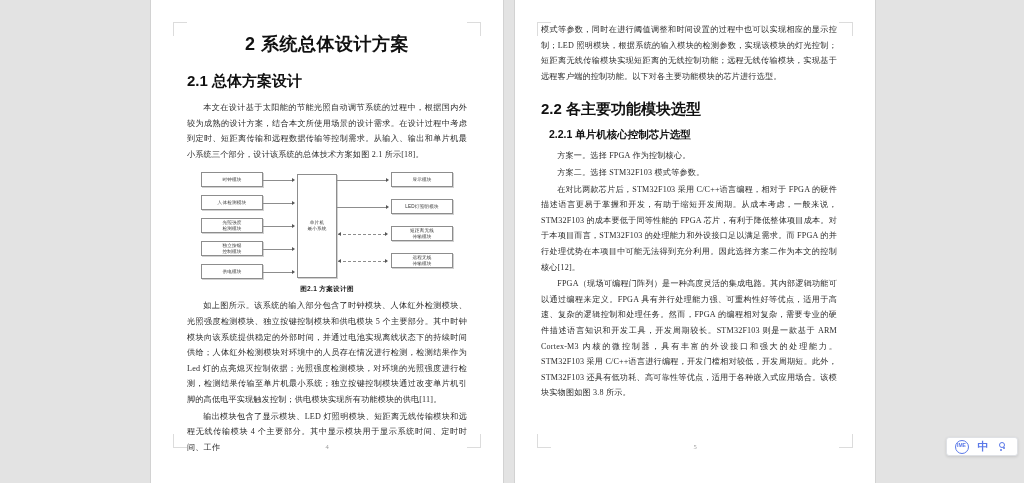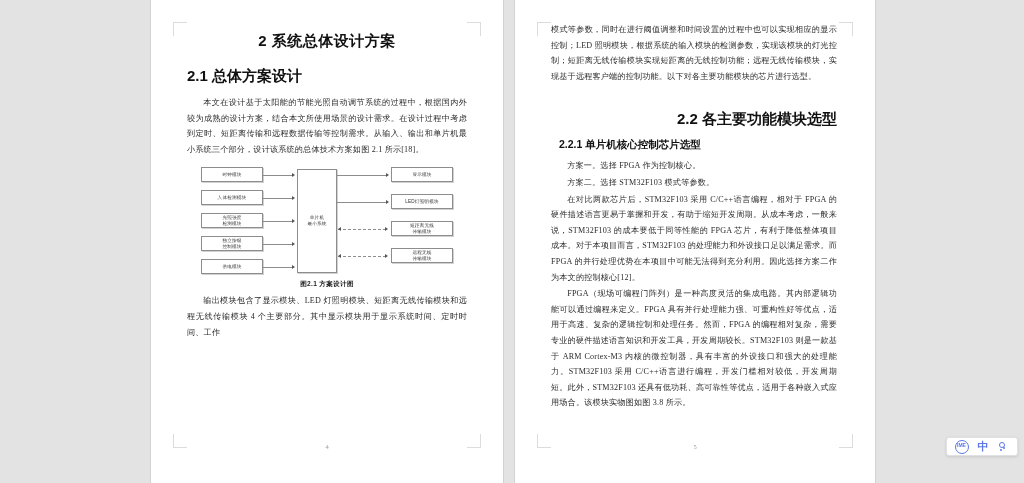--- a/index.html
+++ b/index.html
@@ -24,24 +24,24 @@
   .page.right{width:360px;}
 
   
   .cmark{position:absolute;width:13px;height:13px;pointer-events:none;}
   .cmark.tl{top:22px;left:22px;border-top:1px solid #dcdcdc;border-left:1px solid #dcdcdc;}
   .cmark.tr{top:22px;right:22px;border-top:1px solid #dcdcdc;border-right:1px solid #dcdcdc;}
   .cmark.bl{bottom:35px;left:22px;border-bottom:1px solid #dcdcdc;border-left:1px solid #dcdcdc;}
   .cmark.br{bottom:35px;right:22px;border-bottom:1px solid #dcdcdc;border-right:1px solid #dcdcdc;}
 
   .content{position:absolute;left:36px;right:36px;top:24px;}
-  .page.right .content{left:36px;right:38px;top:22px;}
+  .page.right .content{left:26px;right:38px;top:22px;}
 
   h1.doc-title{
-    font-size:15px;font-weight:bold;text-align:center;
+    font-size:18px;font-weight:bold;text-align:center;
     margin:8px 0 16px 0;letter-spacing:.5px;color:#111;
     font-family:"Liberation Sans","DejaVu Sans",sans-serif;
   }
   h2.h2{
     font-size:15px;font-weight:bold;margin:0 0 9px 0;color:#111;
     font-family:"Liberation Sans","DejaVu Sans",sans-serif;
   }
   h3.h3{
     font-size:10.5px;font-weight:bold;margin:9px 0 6px 8px;color:#111;
     font-family:"Liberation Sans","DejaVu Sans",sans-serif;
@@ -192,36 +192,37 @@
             <span class="arr l" style="left:137px;top:59.3px;"></span>
             <span class="arr r" style="left:184px;top:59.3px;"></span>
             <span class="dashln" style="left:137px;top:88.5px;width:48px;"></span>
             <span class="arr l" style="left:137px;top:86.3px;"></span>
             <span class="arr r" style="left:184px;top:86.3px;"></span>
           </div>
 
           <div class="figcap">图2.1 方案设计图</div>
         </div>
 
+        <p class="para">如上图所示。该系统的输入部分包含了时钟模块、人体红外检测模块、光照强度检测模块、独立按键控制模块和供电模块 5 个主要部分。其中时钟模块向该系统提供稳定的外部时间，并通过电池实现离线状态下的持续时间供给；人体红外检测模块对环境中的人员存在情况进行检测，检测结果作为 Led 灯的点亮熄灭控制依据；光照强度检测模块，对环境的光照强度进行检测，检测结果传输至单片机最小系统；独立按键控制模块通过改变单片机引脚的高低电平实现触发控制；供电模块实现所有功能模块的供电[11]。</p>
         <p class="para">输出模块包含了显示模块、LED 灯照明模块、短距离无线传输模块和远程无线传输模块 4 个主要部分。其中显示模块用于显示系统时间、定时时间、工作</p>
       </div>
 
       <div class="pagenum">4</div>
     </div>
 
     <div class="page right">
       <span class="cmark tl"></span>
       <span class="cmark tr"></span>
       <span class="cmark bl"></span>
       <span class="cmark br"></span>
 
       <div class="content">
         <p class="para" style="text-indent:0;">模式等参数，同时在进行阈值调整和时间设置的过程中也可以实现相应的显示控制；LED 照明模块，根据系统的输入模块的检测参数，实现该模块的灯光控制；短距离无线传输模块实现短距离的无线控制功能；远程无线传输模块，实现基于远程客户端的控制功能。以下对各主要功能模块的芯片进行选型。</p>
 
-        <h2 class="h2" style="margin-top:26px;text-align:right;">2.2 各主要功能模块选型</h2>
+        <h2 class="h2" style="margin-top:16px;">2.2 各主要功能模块选型</h2>
         <h3 class="h3">2.2.1 单片机核心控制芯片选型</h3>
 
         <p class="para">方案一。选择 FPGA 作为控制核心。</p>
         <p class="para">方案二。选择 STM32F103 模式等参数。</p>
 
         <p class="para">在对比两款芯片后，STM32F103 采用 C/C++语言编程，相对于 FPGA 的硬件描述语言更易于掌握和开发，有助于缩短开发周期。从成本考虑，一般来说，STM32F103 的成本要低于同等性能的 FPGA 芯片，有利于降低整体项目成本。对于本项目而言，STM32F103 的处理能力和外设接口足以满足需求。而 FPGA 的并行处理优势在本项目中可能无法得到充分利用。因此选择方案二作为本文的控制核心[12]。</p>
         <p class="para">FPGA（现场可编程门阵列）是一种高度灵活的集成电路。其内部逻辑功能可以通过编程来定义。FPGA 具有并行处理能力强、可重构性好等优点，适用于高速、复杂的逻辑控制和处理任务。然而，FPGA 的编程相对复杂，需要专业的硬件描述语言知识和开发工具，开发周期较长。STM32F103 则是一款基于 ARM Cortex-M3 内核的微控制器，具有丰富的外设接口和强大的处理能力。STM32F103 采用 C/C++语言进行编程，开发门槛相对较低，开发周期短。此外，STM32F103 还具有低功耗、高可靠性等优点，适用于各种嵌入式应用场合。该模块实物图如图 3.8 所示。</p>
       </div>
 
       <div class="pagenum">5</div>

